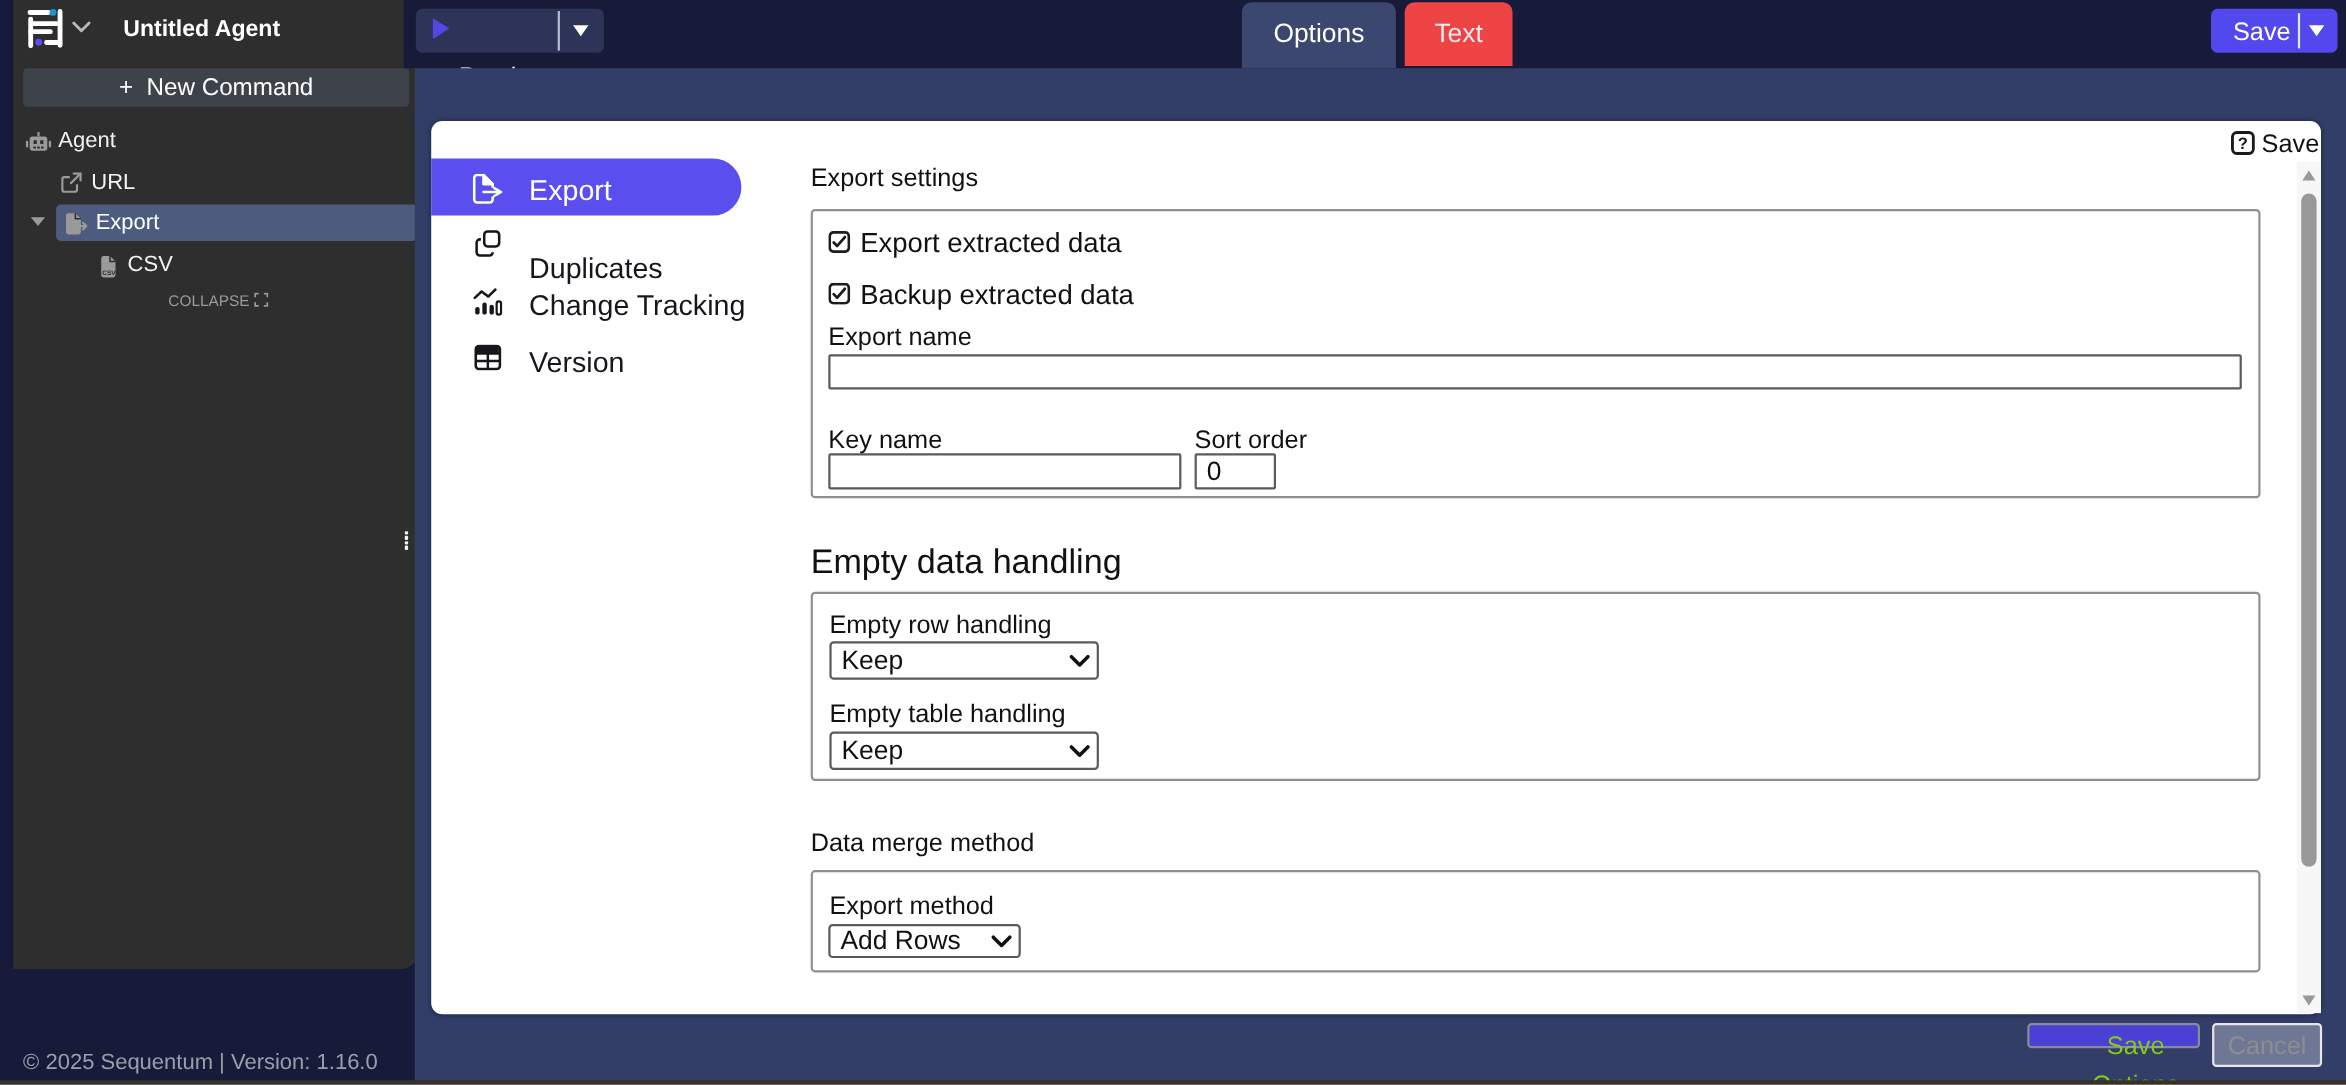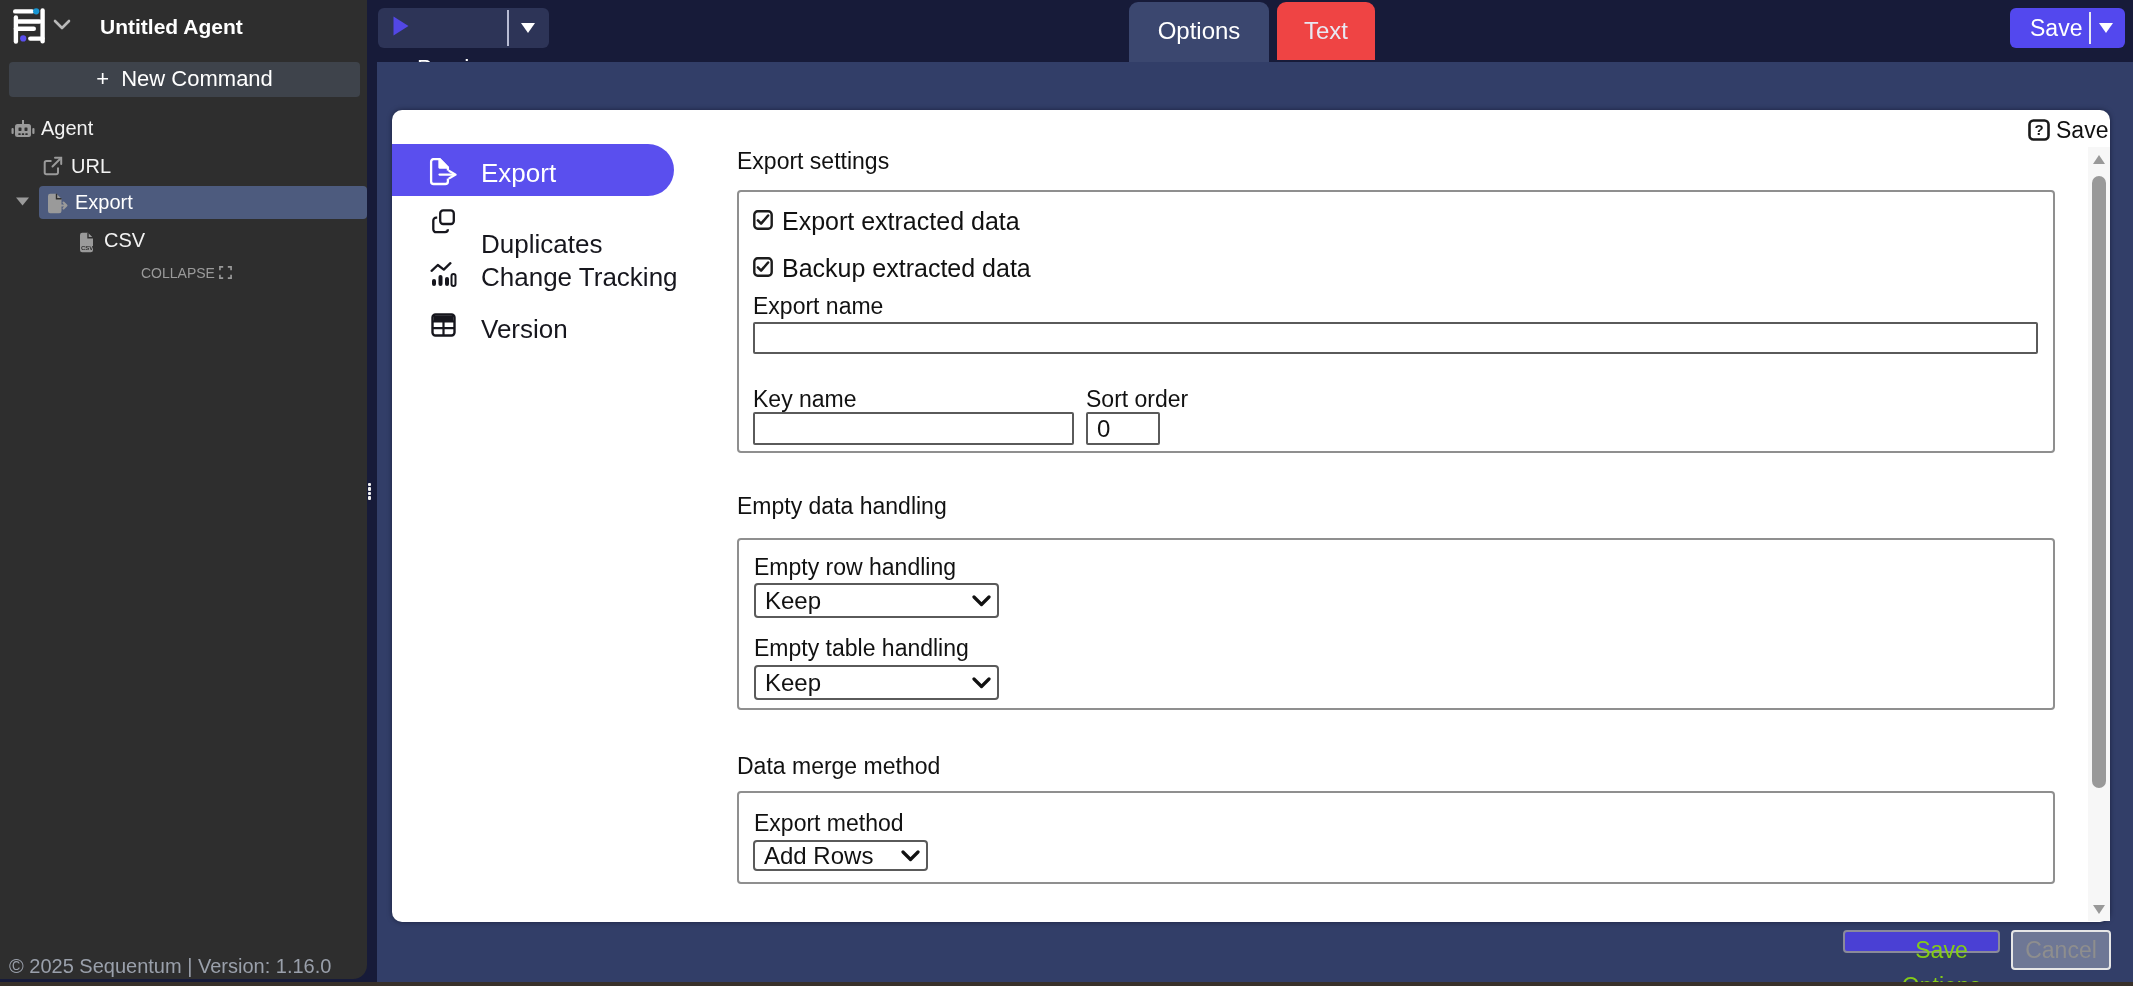--- a/index.html
+++ b/index.html
@@ -3,21 +3,21 @@
 <meta charset="utf-8">
 <style>
   * { margin:0; padding:0; box-sizing:border-box; }
   html,body { width:2133px; height:986px; overflow:hidden; }
   body { font-family:"Liberation Sans", sans-serif; position:relative; background:#171b39; }
   .abs { position:absolute; }
 </style>
 </head>
 <body>
 
-<div class="abs" id="sidebar" style="left:0;top:0;width:367px;height:979px;background:#2e2e2e;border-bottom-right-radius:14px;">
+<div class="abs" id="sidebar" style="left:12px;top:0;width:367px;height:881px;background:#2e2e2e;border-bottom-right-radius:14px;">
 
   <svg class="abs" style="left:13px;top:8px;" width="35" height="36" viewBox="0 0 35 36">
     <g stroke="#ffffff" stroke-width="4.4" stroke-linecap="round" fill="none">
       <line x1="2.2" y1="3.4" x2="19" y2="3.4"></line>
       <line x1="29.6" y1="2.4" x2="29.6" y2="33.2"></line>
       <line x1="2.9" y1="9.4" x2="2.9" y2="33.6"></line>
       <line x1="5.7" y1="13.5" x2="26.4" y2="13.5"></line>
       <line x1="2.9" y1="20.8" x2="20.8" y2="20.8"></line>
       <line x1="17.3" y1="30.6" x2="29.4" y2="30.6"></line>
     </g>
@@ -182,21 +182,21 @@
   <div class="abs" style="left:405px;top:192px;font-size:25px;color:#111;">Backup extracted data</div>
 
   <div class="abs" style="left:376px;top:231px;font-size:23px;color:#111;">Export name</div>
   <div class="abs" style="left:376px;top:260px;width:1285px;height:32px;border:2px solid #5a5a5a;border-radius:2px;background:#fff;"></div>
 
   <div class="abs" style="left:376px;top:324px;font-size:23px;color:#111;">Key name</div>
   <div class="abs" style="left:376px;top:350px;width:321px;height:33px;border:2px solid #5a5a5a;border-radius:2px;background:#fff;"></div>
   <div class="abs" style="left:709px;top:324px;font-size:23px;color:#111;">Sort order</div>
   <div class="abs" style="left:709px;top:350px;width:74px;height:33px;border:2px solid #5a5a5a;border-radius:2px;background:#fff;font-size:24px;color:#111;line-height:30px;padding-left:9px;">0</div>
 
-  <div class="abs" style="left:360px;top:431px;font-size:23px;color:#111;">Empty data handling</div>
+  <div class="abs" style="left:360px;top:431px;font-size:31px;color:#111;">Empty data handling</div>
   <div class="abs" style="left:360px;top:476px;width:1318px;height:172px;border:2px solid #8f8f8f;border-radius:4px;"></div>
   <div class="abs" style="left:377px;top:492px;font-size:23px;color:#111;">Empty row handling</div>
   <div class="abs sel" style="left:377px;top:521px;width:245px;height:35px;border:2px solid #5a5a5a;border-radius:4px;background:#fff;font-size:24px;color:#111;line-height:32px;padding-left:9px;">Keep</div>
   <svg class="abs" style="left:595px;top:533px;" width="19" height="12" viewBox="0 0 19 12">
     <path d="M2 2 L9.5 9.5 L17 2" fill="none" stroke="#111" stroke-width="3.2" stroke-linecap="round" stroke-linejoin="round"></path>
   </svg>
   <div class="abs" style="left:377px;top:573px;font-size:23px;color:#111;">Empty table handling</div>
   <div class="abs sel" style="left:377px;top:603px;width:245px;height:35px;border:2px solid #5a5a5a;border-radius:4px;background:#fff;font-size:24px;color:#111;line-height:32px;padding-left:9px;">Keep</div>
   <svg class="abs" style="left:595px;top:615px;" width="19" height="12" viewBox="0 0 19 12">
     <path d="M2 2 L9.5 9.5 L17 2" fill="none" stroke="#111" stroke-width="3.2" stroke-linecap="round" stroke-linejoin="round"></path>

